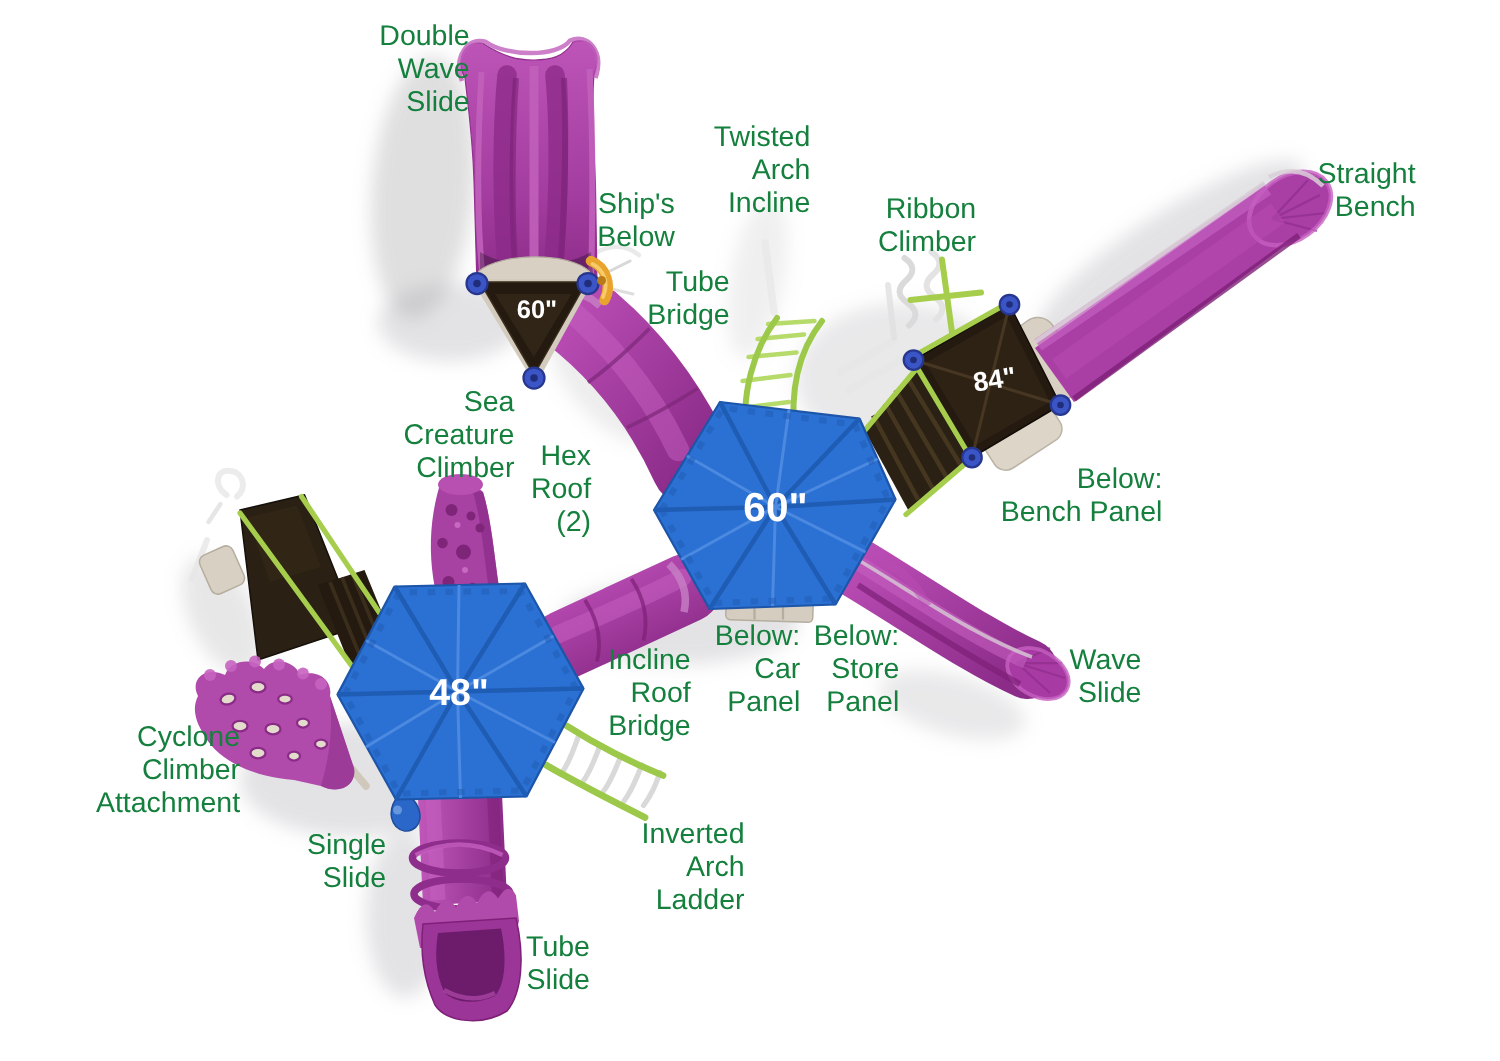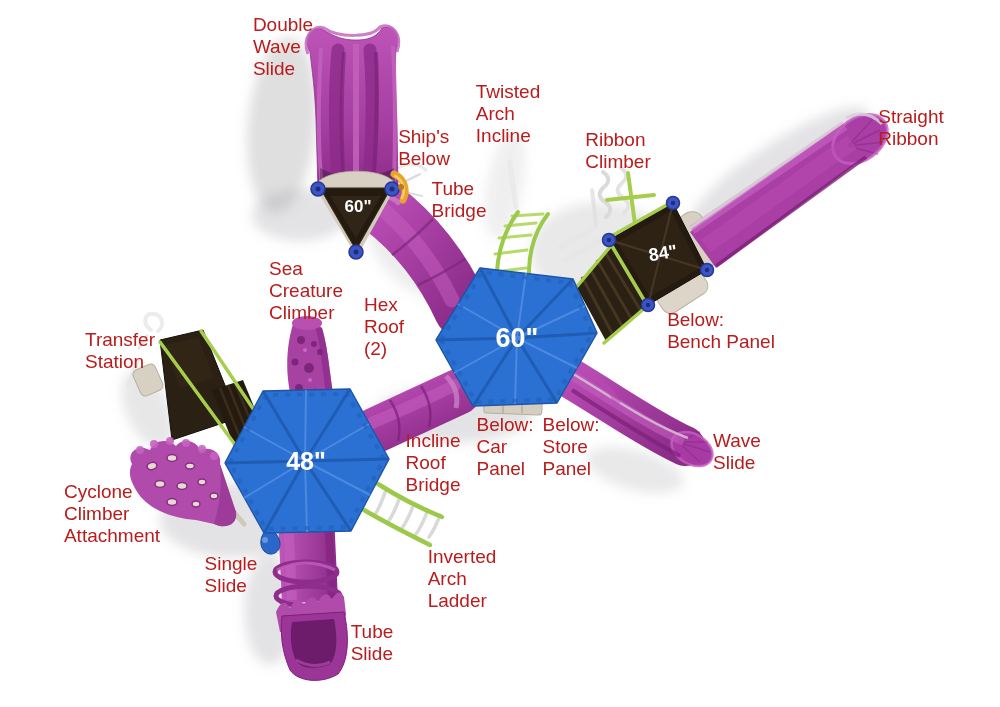--- a/index.html
+++ b/index.html
@@ -1,20 +1,20 @@
 <!DOCTYPE html>
 <html><head>
 <meta charset="utf-8">
 <style>
   html,body{margin:0;padding:0;background:#ffffff;}
   .stage{position:relative;width:1000px;height:707px;background:#ffffff;overflow:hidden;
          font-family:"Liberation Sans",sans-serif;}
   .stage svg{position:absolute;left:0;top:0;}
-  .lbl{position:absolute;transform:translateX(-50%);text-align:left;
-       font:19px/1.17 "Liberation Sans",sans-serif;color:#b91c1c;
+  .lbl{position:absolute;transform:translateX(-50%);text-align:right;
+       font:19px/1.17 "Liberation Sans",sans-serif;color:#15803d;
        white-space:pre-line;pointer-events:none;}
   .meas{font-family:"Liberation Sans",sans-serif;font-weight:bold;fill:#ffffff;
         text-anchor:middle;}
 </style>
 </head>
 <body>
 
 <div class="stage">
 <svg width="1000" height="707" viewBox="0 0 1000 707">
   <defs>
@@ -309,31 +309,29 @@
 Wave
 Slide</div>
 <div class="lbl" style="left:508px;top:81px">Twisted
 Arch
 Incline</div>
 <div class="lbl" style="left:424px;top:126px">Ship's
 Below</div>
 <div class="lbl" style="left:618px;top:129px">Ribbon
 Climber</div>
 <div class="lbl" style="left:911px;top:106px">Straight
-Ribbon</div>
+Bench</div>
 <div class="lbl" style="left:459px;top:178px">Tube
 Bridge</div>
 <div class="lbl" style="left:306px;top:258px">Sea
 Creature
 Climber</div>
-<div class="lbl" style="left:384px;top:294px">Hex
+<div class="lbl" style="left:374px;top:294px">Hex
 Roof
 (2)</div>
-<div class="lbl" style="left:120px;top:329px">Transfer
-Station</div>
 <div class="lbl" style="left:721px;top:309px">Below:
 Bench Panel</div>
 <div class="lbl" style="left:505px;top:414px">Below:
 Car
 Panel</div>
 <div class="lbl" style="left:571px;top:414px">Below:
 Store
 Panel</div>
 <div class="lbl" style="left:737px;top:430px">Wave
 Slide</div>

